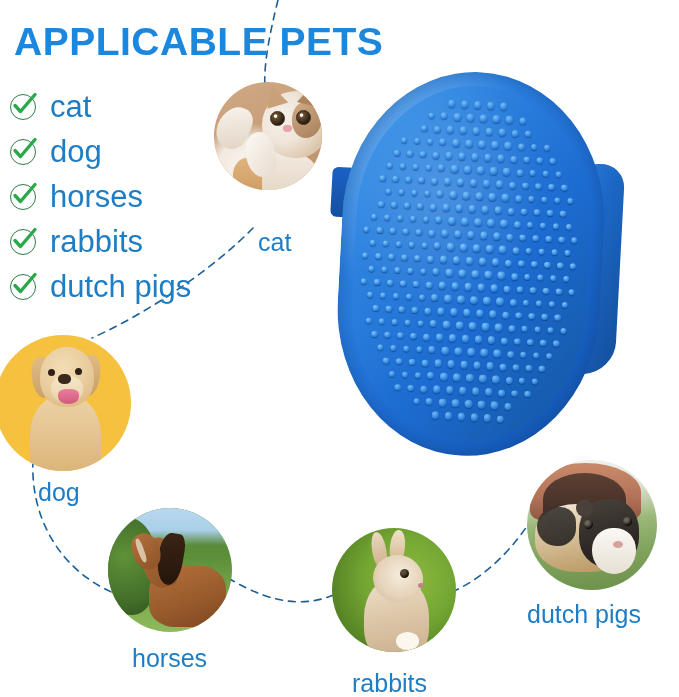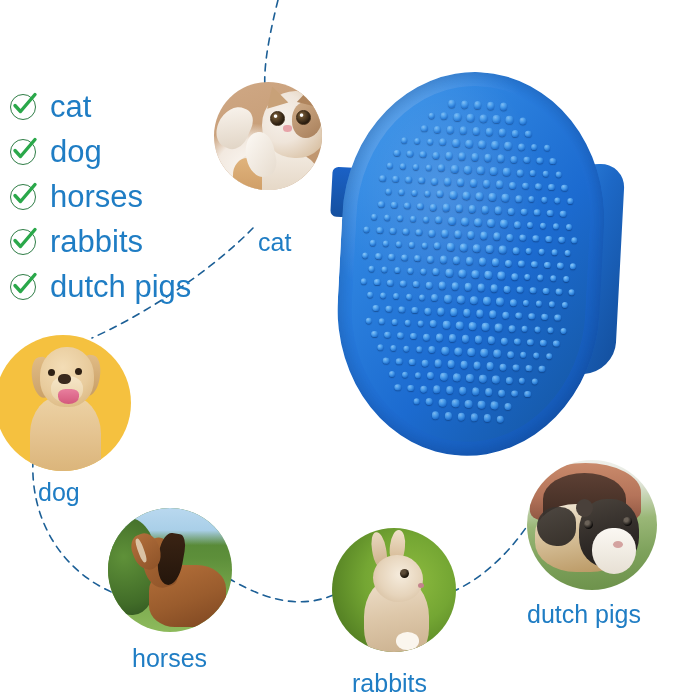--- a/index.html
+++ b/index.html
@@ -425,20 +425,21 @@
   <svg id="connector-path" viewBox="0 0 679 697" xmlns="http://www.w3.org/2000/svg">
     <g fill="none" stroke="#1c5f96" stroke-width="1.6" stroke-dasharray="7 6" stroke-linecap="round">
       <path d="M278,0 C268,40 262,74 266,96"></path>
       <path d="M253,228 C214,268 150,312 92,338"></path>
       <path d="M33,460 C30,520 62,572 116,594"></path>
       <path d="M228,578 C278,608 312,606 340,592"></path>
       <path d="M452,592 C492,574 520,540 540,506"></path>
     </g>
   </svg>
 
+  <div id="page-title">APPLICABLE PETS</div>
 
   <div id="pet-checklist">
 
     <div class="check-row">
       <span class="check-icon">
         <span class="ring"></span>
         <svg width="30" height="30" viewBox="0 0 30 30">
           <path d="M7 15.5 L12.5 21.5 L27 4.5" fill="none" stroke="#2aa84a" stroke-width="3.4" stroke-linecap="round" stroke-linejoin="round"></path>
         </svg>
       </span>

